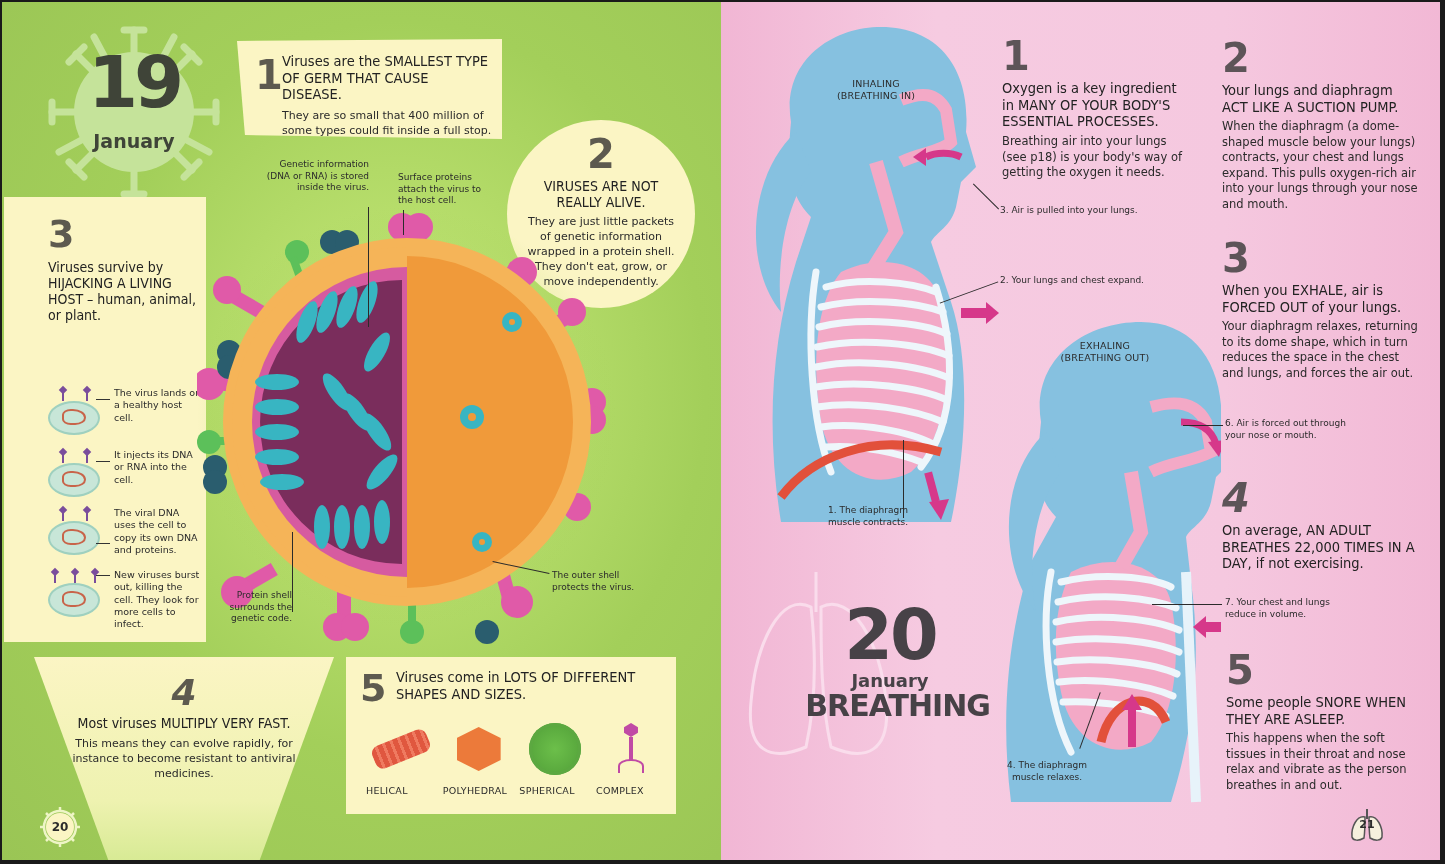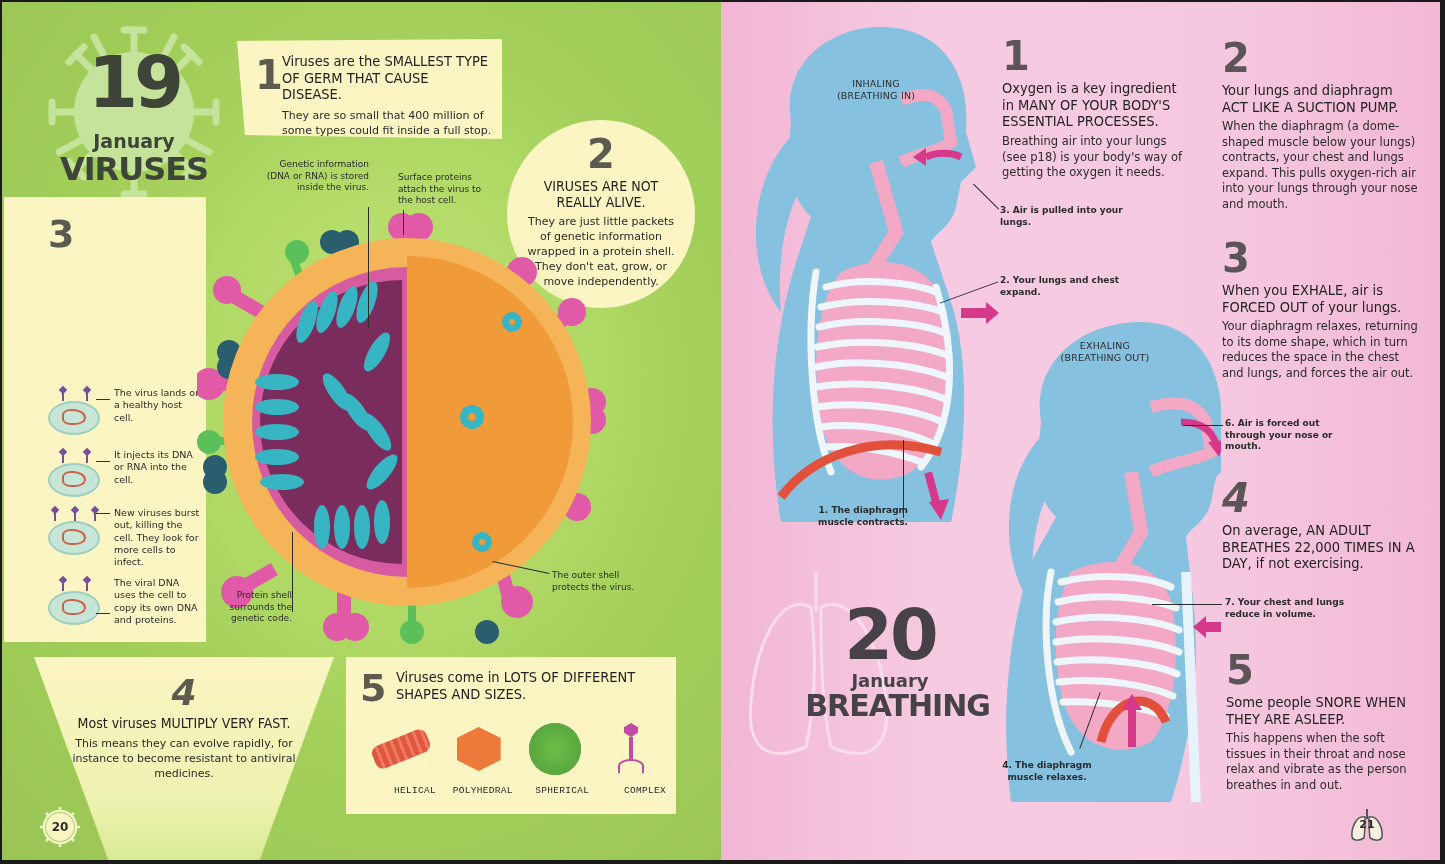--- a/index.html
+++ b/index.html
@@ -8,21 +8,21 @@
 
   .spread { position: absolute; left: 0; top: 0; width: 1445px; height: 864px; }
   .page-left { position: absolute; left: 2px; top: 2px; width: 719px; height: 858px;
     background: radial-gradient(ellipse at 55% 45%, #c8ea7a 0%, #a3cf5a 55%, #9ac555 100%); overflow: hidden; }
   .page-right { position: absolute; left: 721px; top: 2px; width: 719px; height: 858px;
     background: linear-gradient(90deg, #f1b6d4 0%, #f6cbe1 30%, #f5c8df 70%, #f2b8d5 100%); overflow: hidden; }
 
   .num-big { font-family: "DejaVu Sans", sans-serif; font-weight: 900; color: #5d5a4f; line-height: 1; }
   .headline { font-family: "DejaVu Sans Condensed", "DejaVu Sans", sans-serif; font-size: 14.5px; line-height: 1.15; color: #222; font-stretch: condensed; }
   .body-text { font-size: 11.5px; line-height: 1.35; color: #2b2b2b; }
-  .label-small { font-size: 9px; line-height: 1.3; color: #2b2b2b; font-weight: bold; }
+  .label-small { font-size: 9px; line-height: 1.3; color: #2b2b2b; }
 
   
   .title-badge { position: absolute; left: 42px; top: 20px; width: 180px; height: 180px; }
   .title-badge svg { position: absolute; left: 0; top: 0; }
   .title-num { position: absolute; left: 0; width: 180px; top: 18px; text-align: center; font-size: 72px; font-weight: 900; color: #3f4438; letter-spacing: -4px; }
   .title-month { position: absolute; left: 0; width: 180px; top: 108px; text-align: center; font-size: 19px; font-weight: bold; color: #3f4438; }
   .title-topic { position: absolute; left: 0; width: 180px; top: 128px; text-align: center; font-size: 32px; font-weight: 900; color: #3f4438; letter-spacing: -1px; }
 
   
   .card-1 { position: absolute; left: 235px; top: 37px; width: 265px; height: 100px; background: #fbf5c4;
@@ -53,21 +53,21 @@
   .card-4 { position: absolute; left: 32px; top: 655px; width: 300px; height: 205px; background: linear-gradient(180deg, #fbf5c4 0%, #eef2b0 70%, #d7ea94 100%);
     clip-path: polygon(0 0, 100% 0, 75% 100%, 25% 100%); text-align: center; padding: 18px 20px 0 20px; }
   .card-4 .num-big { font-size: 36px; font-style: italic; }
   .card-4 .headline { font-size: 14px; margin-top: 4px; }
   .card-4 .body-text { font-size: 11px; margin-top: 6px; }
 
   
   .card-5 { position: absolute; left: 344px; top: 655px; width: 330px; height: 157px; background: #fbf5c4; padding: 12px 10px 0 50px; }
   .card-5 .num-big { position: absolute; left: 14px; top: 12px; font-size: 38px; }
   .shapes { position: absolute; left: 20px; top: 62px; width: 300px; display: flex; justify-content: space-between; }
-  .shape { width: 70px; text-align: right; font-family: Liberation Mono, monospace; }
+  .shape { width: 70px; text-align: left; }
   .shape .pic { height: 58px; position: relative; }
   .shape .shape-label { font-size: 9.5px; margin-top: 8px; letter-spacing: 0.3px; }
 
   .pic-helical { position: absolute; left: 6px; top: 18px; width: 58px; height: 24px; background: repeating-linear-gradient(90deg, #e0573f 0 5px, #ef7a60 5px 8px); border-radius: 8px; transform: rotate(-22deg); }
   .pic-poly { position: absolute; left: 14px; top: 8px; width: 44px; height: 44px; background: #ec7a3a; clip-path: polygon(50% 0, 100% 25%, 100% 75%, 50% 100%, 0 75%, 0 25%); }
   .pic-sphere { position: absolute; left: 10px; top: 4px; width: 52px; height: 52px; border-radius: 50%; background: radial-gradient(circle, #6cbf4a 0%, #4f9d37 100%); box-shadow: 0 0 0 3px #5ca841 inset; }
   .pic-complex-head { position: absolute; left: 28px; top: 4px; width: 14px; height: 14px; background: #c04aa5; clip-path: polygon(50% 0, 100% 30%, 100% 70%, 50% 100%, 0 70%, 0 30%); }
   .pic-complex-tail { position: absolute; left: 33px; top: 18px; width: 4px; height: 24px; background: #c04aa5; }
   .pic-complex-legs { position: absolute; left: 22px; top: 40px; width: 26px; height: 14px; border: 2px solid #c04aa5; border-bottom: none; border-radius: 50% 50% 0 0; }
 
@@ -123,70 +123,70 @@
             <line x1="140" y1="155" x2="155" y2="140"></line>
           <line x1="90" y1="90" x2="50" y2="15"></line>
             <line x1="90" y1="90" x2="130" y2="15"></line>
           <line x1="90" y1="90" x2="15" y2="130"></line>
             <line x1="90" y1="90" x2="165" y2="130"></line>
         </g>
         <circle cx="90" cy="90" r="60" fill="#c5e39a"></circle>
       </svg>
       <div class="title-num">19</div>
       <div class="title-month">January</div>
-      <div class="title-topic">VIRUSES</div>
     </div>
 
     <div class="card-1">
       <div class="num-big">1</div>
       <div class="headline">Viruses are the SMALLEST TYPE OF GERM THAT CAUSE DISEASE.</div>
       <div class="body-text" style="margin-top:6px;font-size:11px;">They are so small that 400 million of some types could fit inside a full stop.</div>
     </div>
 
     <div class="card-2">
       <div class="num-big">2</div>
       <div class="headline" style="font-size:14px;margin-top:4px;">VIRUSES ARE NOT REALLY ALIVE.</div>
       <div class="body-text" style="font-size:11px;margin-top:5px;">They are just little packets of genetic information wrapped in a protein shell. They don't eat, grow, or move independently.</div>
     </div>
 
     <div class="card-3">
       <div class="num-big">3</div>
+      <div class="headline">Viruses survive by HIJACKING A LIVING HOST – human, animal, or plant.</div>
       <div class="cycle">
         <div class="cycle-step" style="height:62px">
           <div class="phage" style="left:14px"></div>
           <div class="phage" style="left:38px"></div>
           <div class="cell"></div>
           <div class="dna"></div>
           <div class="leader"></div>
           <div class="step-text">The virus lands on a healthy host cell.</div>
         </div>
         <div class="cycle-step" style="height:58px">
           <div class="phage" style="left:14px"></div>
           <div class="phage" style="left:38px"></div>
           <div class="cell"></div>
           <div class="dna"></div>
           <div class="leader"></div>
           <div class="step-text">It injects its DNA or RNA into the cell.</div>
         </div>
+        <div class="cycle-step" style="height:62px">
+          <div class="phage" style="left:14px"></div>
+          <div class="phage" style="left:38px"></div>
+          <div class="cell"></div>
+          <div class="dna"></div>
+          <div class="leader" style="top:36px"></div>
+          <div class="step-text">The viral DNA uses the cell to copy its own DNA and proteins.</div>
+        </div>
         <div class="cycle-step" style="height:70px">
           <div class="phage" style="left:6px"></div>
           <div class="phage" style="left:26px"></div>
           <div class="phage" style="left:46px"></div>
           <div class="cell"></div>
           <div class="dna"></div>
           <div class="leader" style="top:6px"></div>
           <div class="step-text">New viruses burst out, killing the cell. They look for more cells to infect.</div>
-        </div>
-        <div class="cycle-step" style="height:62px">
-          <div class="phage" style="left:14px"></div>
-          <div class="phage" style="left:38px"></div>
-          <div class="cell"></div>
-          <div class="dna"></div>
-          <div class="leader" style="top:36px"></div>
-          <div class="step-text">The viral DNA uses the cell to copy its own DNA and proteins.</div>
         </div>
       </div>
     </div>
 
     <svg style="position:absolute;left:195px;top:200px;" width="420" height="450" viewBox="0 0 420 450">
       <defs>
         <radialGradient id="halo" cx="50%" cy="50%" r="50%">
           <stop offset="0%" stop-color="#e2f59a"></stop>
             <stop offset="100%" stop-color="#a3cf5a" stop-opacity="0"></stop>
         </radialGradient>

